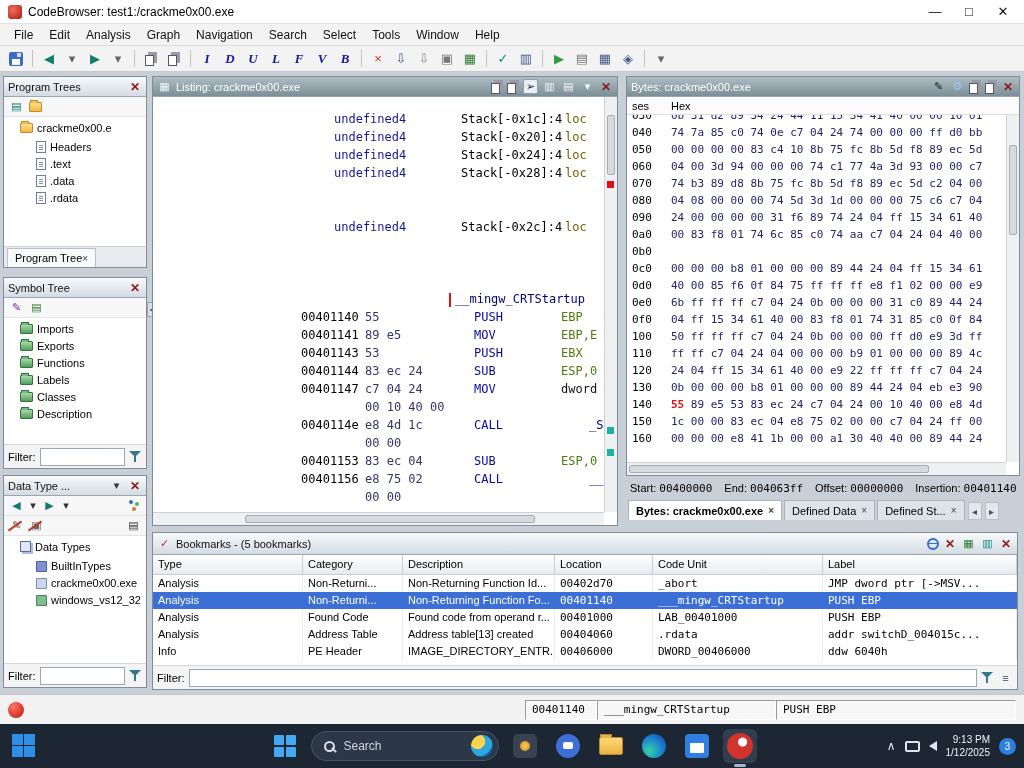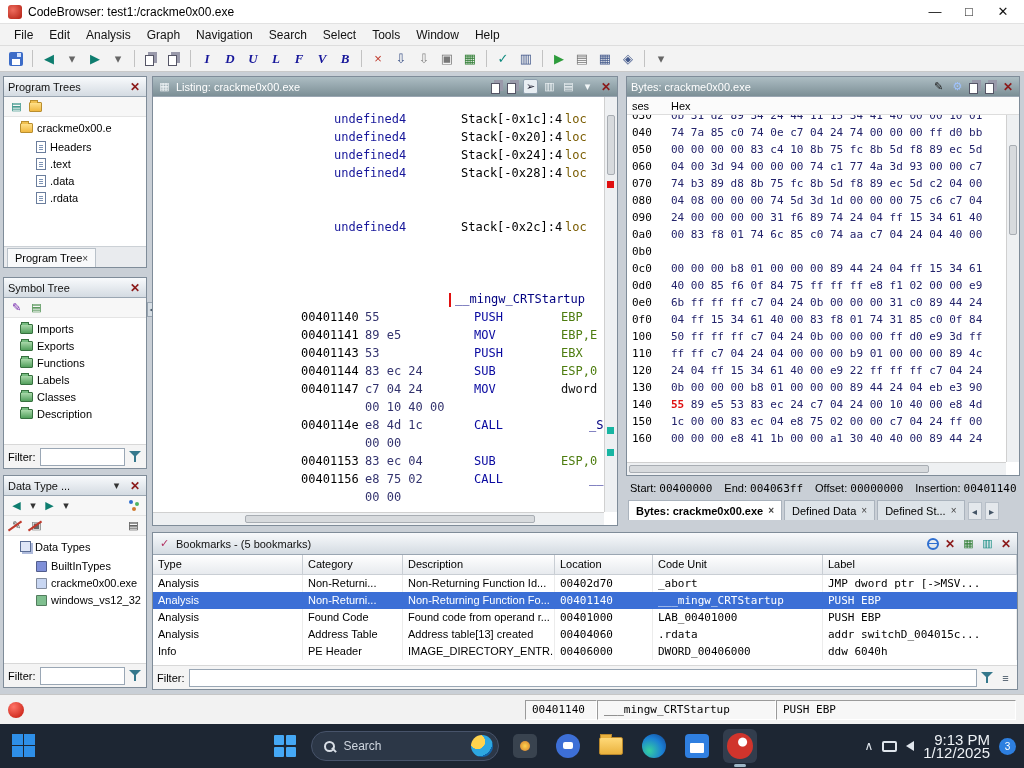--- a/index.html
+++ b/index.html
@@ -139,21 +139,21 @@
   .ic-explorer{width:24px;height:18px;background:linear-gradient(#ffd978,#eab23e);border-radius:2px;position:relative;border:1px solid #b9882c;}
   .ic-explorer::before{content:"";position:absolute;top:-4px;left:0;width:10px;height:3px;background:#eab23e;border:1px solid #b9882c;border-bottom:none;}
   .ic-edge{width:24px;height:24px;border-radius:50%;background:radial-gradient(circle at 30% 70%,#35d0a0,#1b7fd4 55%,#123f8c);}
   .ic-store{width:24px;height:24px;border-radius:4px;background:#2f7fe0;position:relative;}
   .ic-store::after{content:"";position:absolute;left:5px;top:9px;width:14px;height:10px;background:#fff;border-radius:1px;}
   .ic-ghidra{width:26px;height:26px;border-radius:50%;background:radial-gradient(circle at 60% 35%,#ffffff 0 4px,#d0342c 5px);}
   .tray{position:absolute;right:8px;display:flex;align-items:center;gap:9px;}
   .chev{font-size:12px;color:#dfe5ec;}
   .i-monitor{width:15px;height:11px;border:2px solid #dfe5ec;border-radius:2px;}
   .i-vol{width:0;height:0;border-top:5px solid transparent;border-bottom:5px solid transparent;border-right:8px solid #dfe5ec;}
-  .clock{text-align:right;font-size:15px;line-height:13px;color:#eef2f6;}
+  .clock{text-align:right;font-size:10px;line-height:13px;color:#eef2f6;}
   .nbadge{width:17px;height:17px;border-radius:50%;background:#2d7fe0;color:#fff;font-size:10px;display:flex;align-items:center;justify-content:center;}
 </style>
 </head>
 <body>
 
 <div class="screen">
 
   <div class="titlebar">
     <div class="app-icon"></div>
     <div class="title-text">CodeBrowser: test1:/crackme0x00.exe</div>

